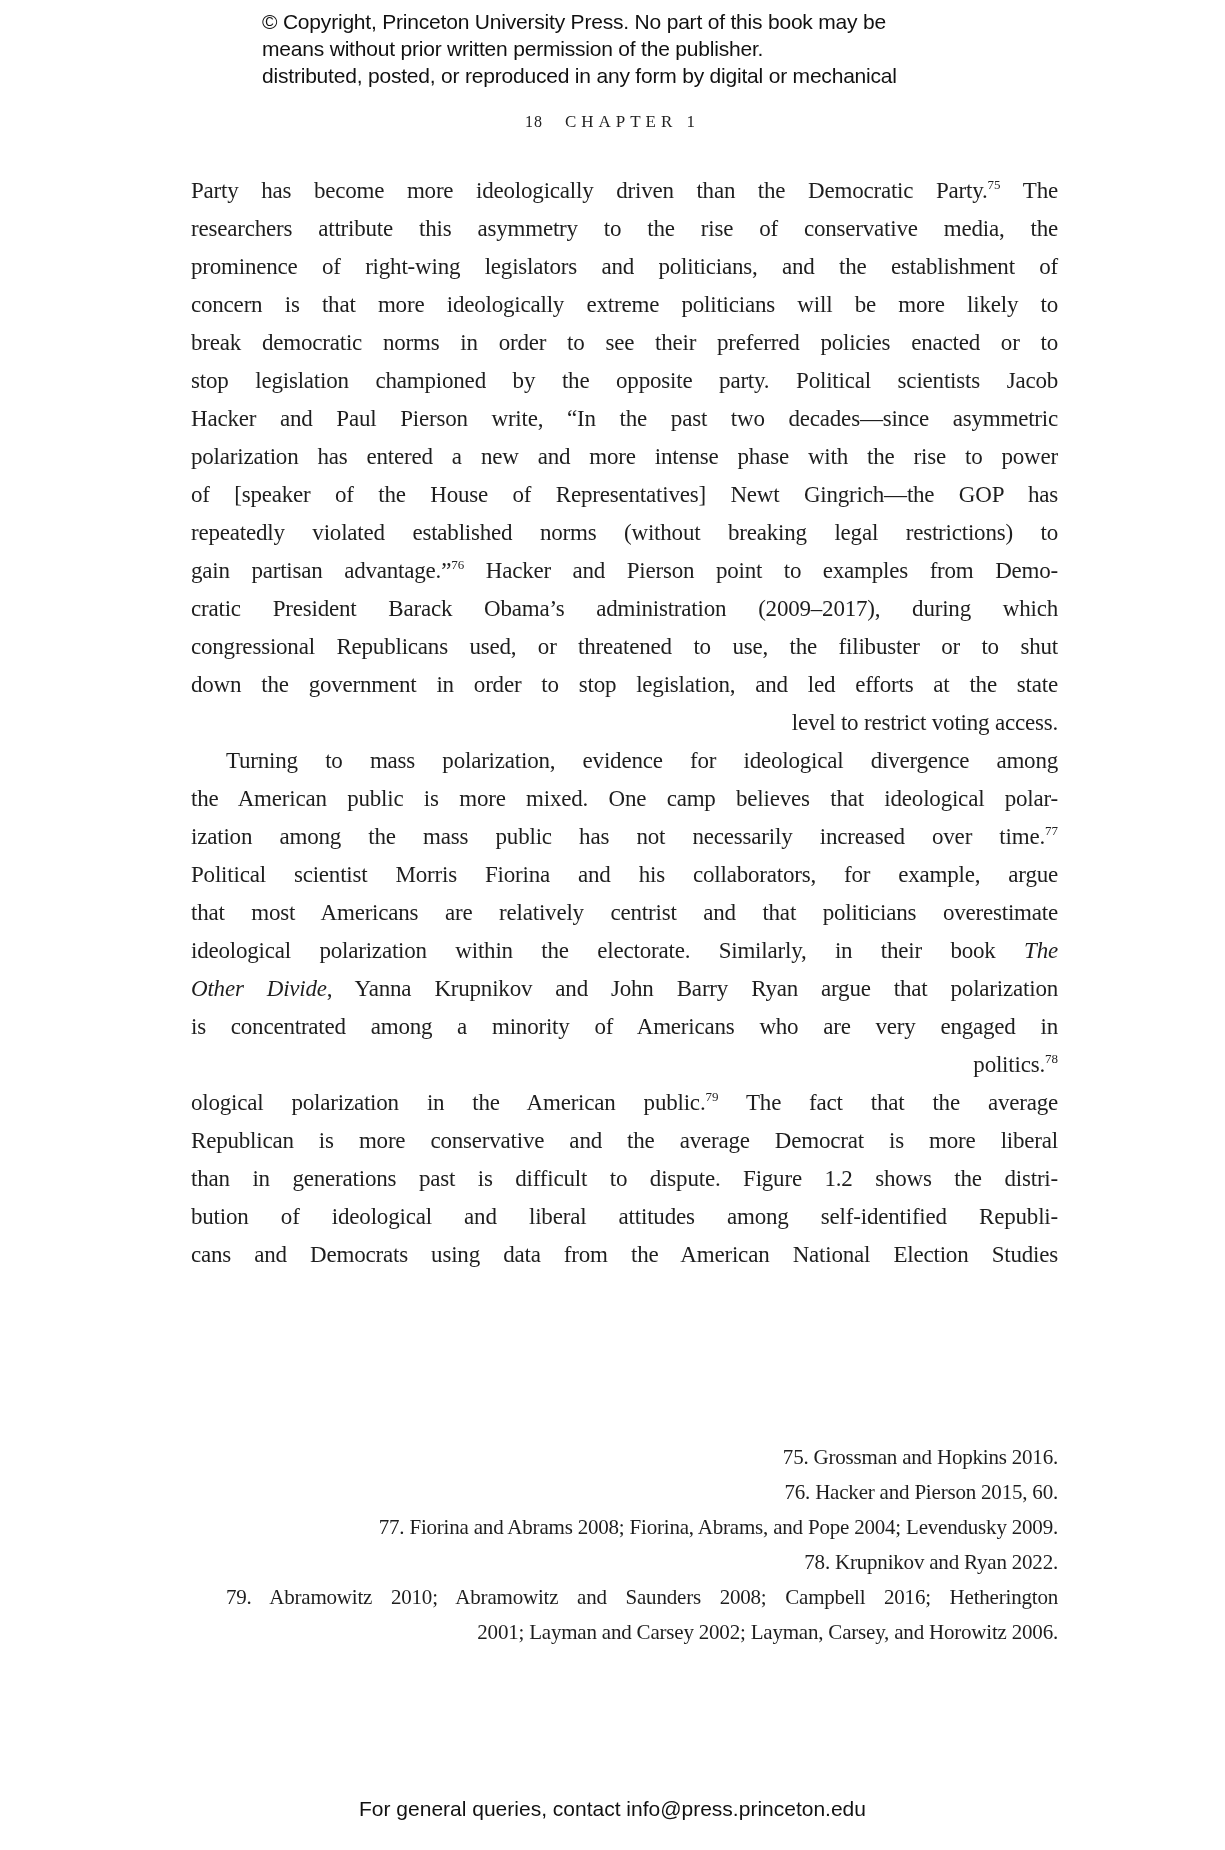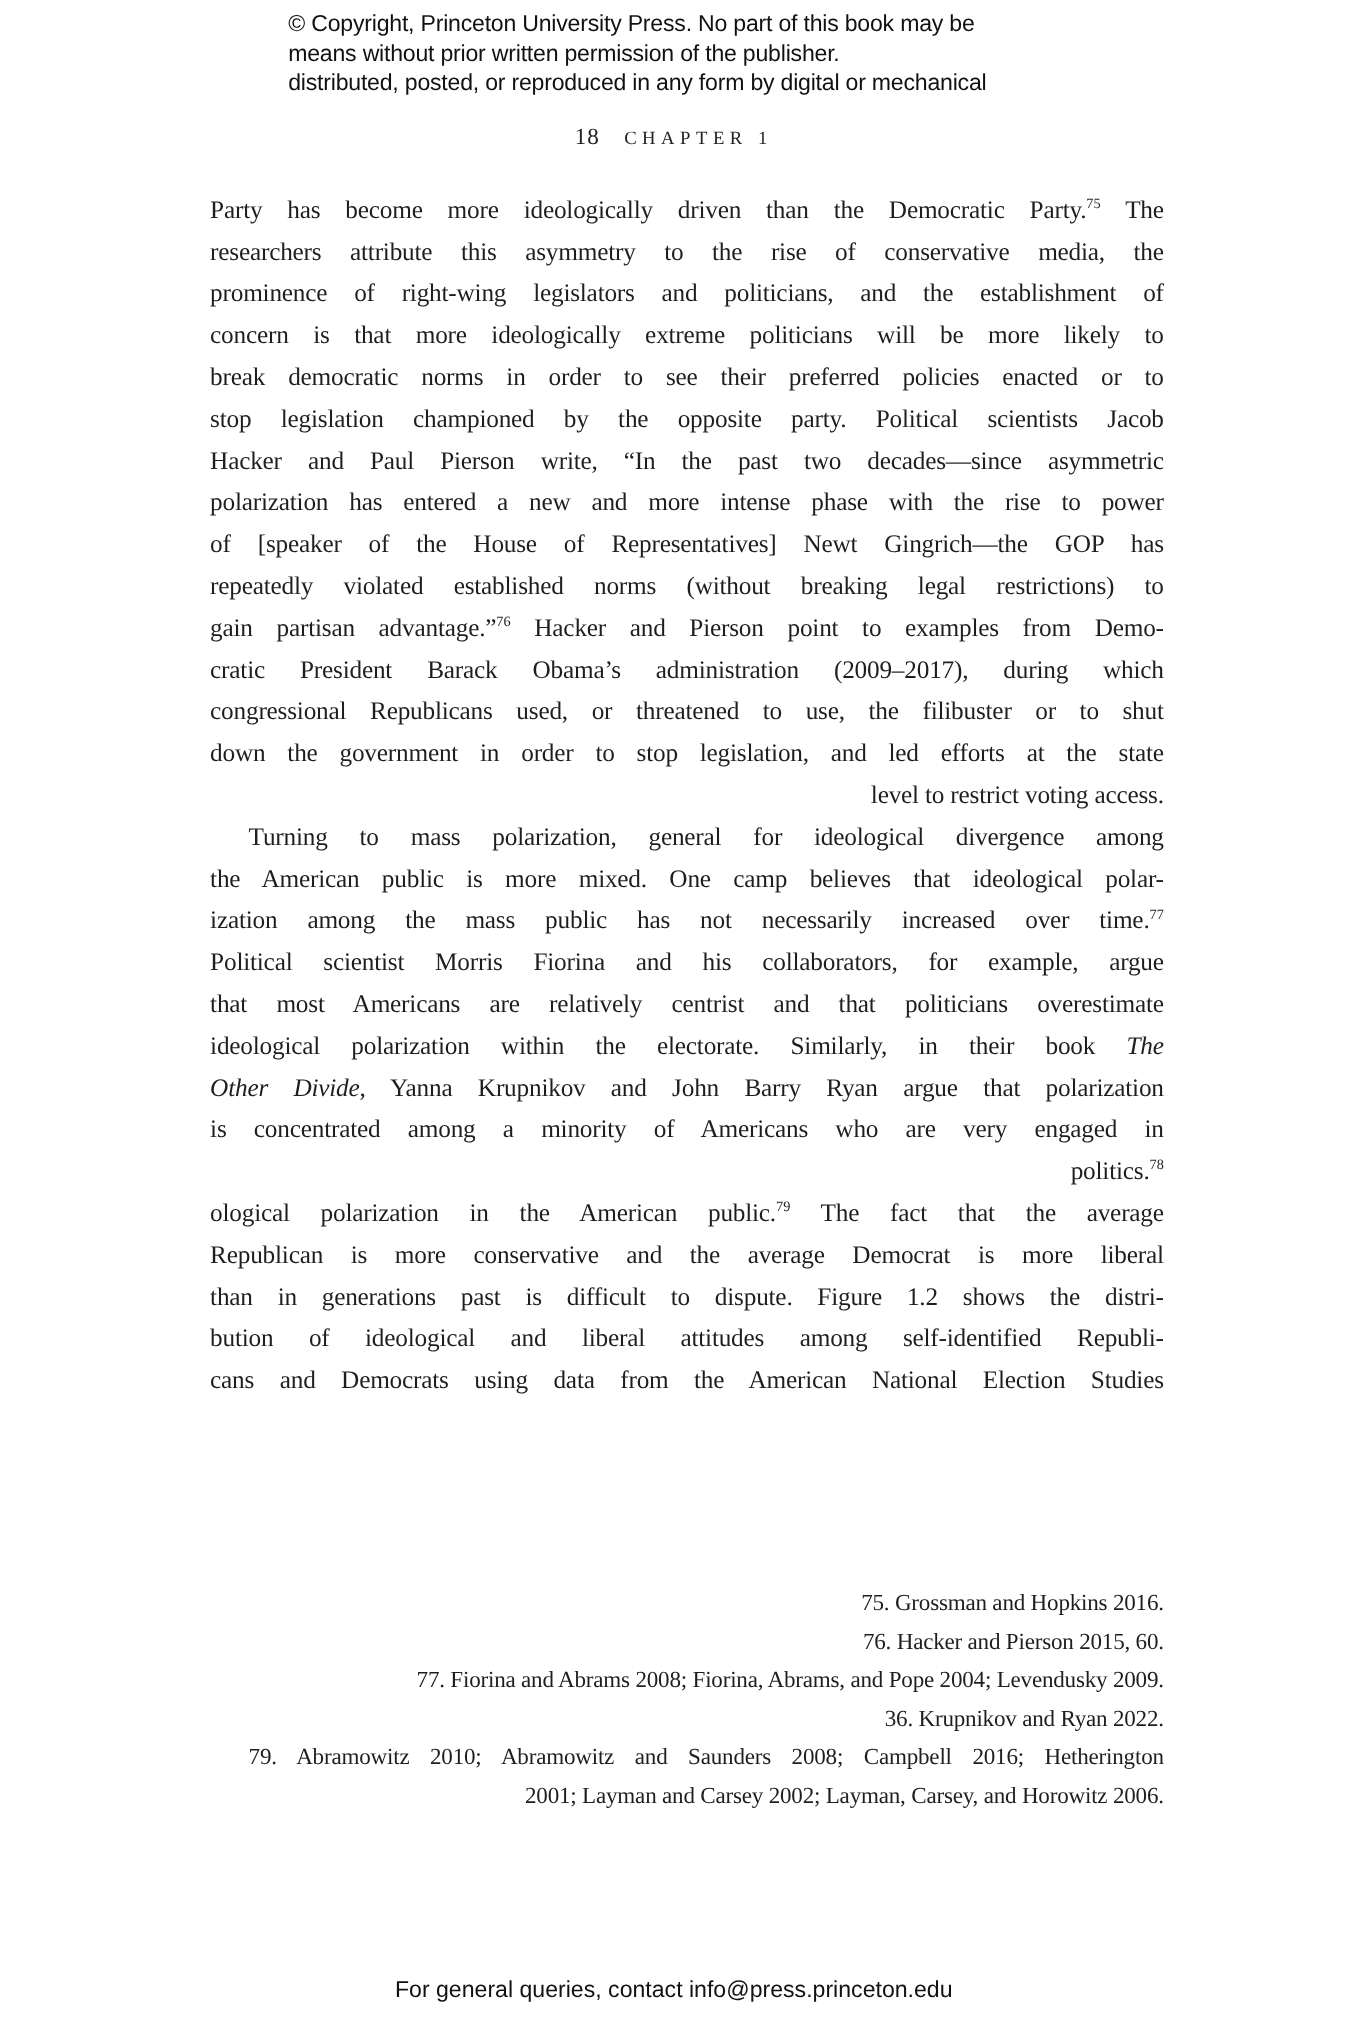--- a/index.html
+++ b/index.html
@@ -31,21 +31,21 @@
   
   .pagehead {
     position: absolute;
     left: 0;
     top: 112px;
     width: 1225px;
     text-align: center;
     color: #222;
   }
   .folio {
-    font-size: 21px;
+    font-size: 16px;
     letter-spacing: 1px;
     margin-right: 22px;
     margin-top: 12px;
   }
   .chap {
     font-size: 17px;
     letter-spacing: 5px;
   }
   
   .bodytext {
@@ -125,21 +125,21 @@
         <div class="tline align-j"><span>polarization has entered a new and more intense phase with the rise to power</span></div>
         <div class="tline align-j"><span>of [speaker of the House of Representatives] Newt Gingrich—the GOP has</span></div>
         <div class="tline align-j"><span>repeatedly violated established norms (without breaking legal restrictions) to</span></div>
         <div class="tline align-j"><span>gain partisan advantage.”</span><sup>76</sup><span> Hacker and Pierson point to examples from Demo-</span></div>
         <div class="tline align-j"><span>cratic President Barack Obama’s administration (2009–2017), during which</span></div>
         <div class="tline align-j"><span>congressional Republicans used, or threatened to use, the filibuster or to shut</span></div>
         <div class="tline align-j"><span>down the government in order to stop legislation, and led efforts at the state</span></div>
         <div class="tline align-l"><span>level to restrict voting access.</span></div>
       </div>
       <div>
-        <div class="tline align-j indent"><span>Turning to mass polarization, general for ideological divergence among</span></div>
+        <div class="tline align-j indent"><span>Turning to mass polarization, evidence for ideological divergence among</span></div>
         <div class="tline align-j"><span>the American public is more mixed. One camp believes that ideological polar-</span></div>
         <div class="tline align-j"><span>ization among the mass public has not necessarily increased over time.</span><sup>77</sup></div>
         <div class="tline align-j"><span>Political scientist Morris Fiorina and his collaborators, for example, argue</span></div>
         <div class="tline align-j"><span>that most Americans are relatively centrist and that politicians overestimate</span></div>
         <div class="tline align-j"><span>ideological polarization within the electorate. Similarly, in their book </span><span class="it">The</span></div>
         <div class="tline align-j"><span class="it">Other Divide</span><span>, Yanna Krupnikov and John Barry Ryan argue that polarization</span></div>
         <div class="tline align-j"><span>is concentrated among a minority of Americans who are very engaged in</span></div>
         <div class="tline align-l"><span>politics.</span><sup>78</sup></div>
       </div>
       <div>
@@ -148,20 +148,20 @@
         <div class="tline align-j"><span>than in generations past is difficult to dispute. Figure 1.2 shows the distri-</span></div>
         <div class="tline align-j"><span>bution of ideological and liberal attitudes among self-identified Republi-</span></div>
         <div class="tline align-j"><span>cans and Democrats using data from the American National Election Studies</span></div>
       </div>
     </div>
 
   <div class="fnotes" id="footnote-block">
       <div class="tline align-l indent"><span>75. Grossman and Hopkins 2016.</span></div>
       <div class="tline align-l indent"><span>76. Hacker and Pierson 2015, 60.</span></div>
       <div class="tline align-l indent"><span>77. Fiorina and Abrams 2008; Fiorina, Abrams, and Pope 2004; Levendusky 2009.</span></div>
-      <div class="tline align-l indent"><span>36. Krupnikov and Ryan 2022.</span></div>
+      <div class="tline align-l indent"><span>78. Krupnikov and Ryan 2022.</span></div>
       <div class="tline align-j indent"><span>79. Abramowitz 2010; Abramowitz and Saunders 2008; Campbell 2016; Hetherington</span></div>
       <div class="tline align-l"><span>2001; Layman and Carsey 2002; Layman, Carsey, and Horowitz 2006.</span></div>
     </div>
 
   <div class="footer">For general queries, contact info@press.princeton.edu</div>
 
 </div>
 
 </body></html>

